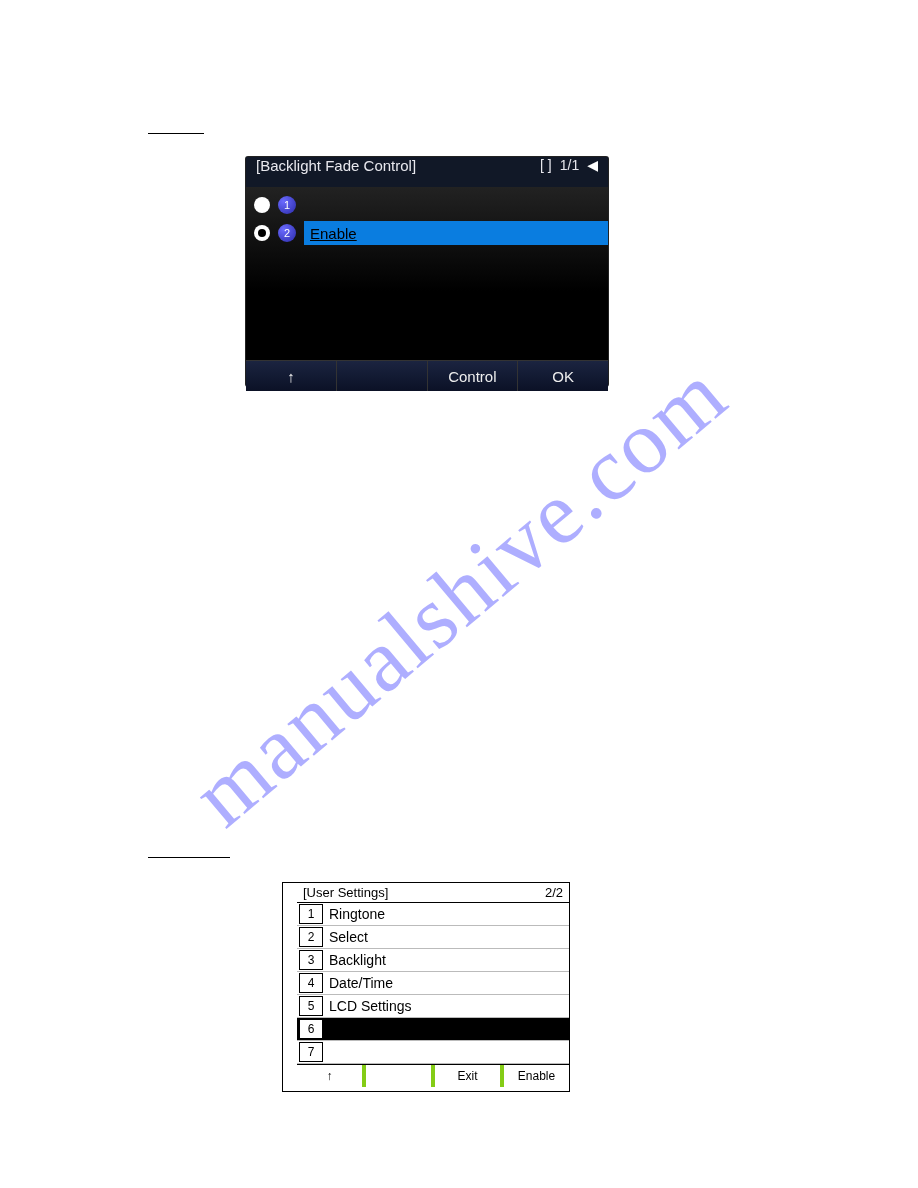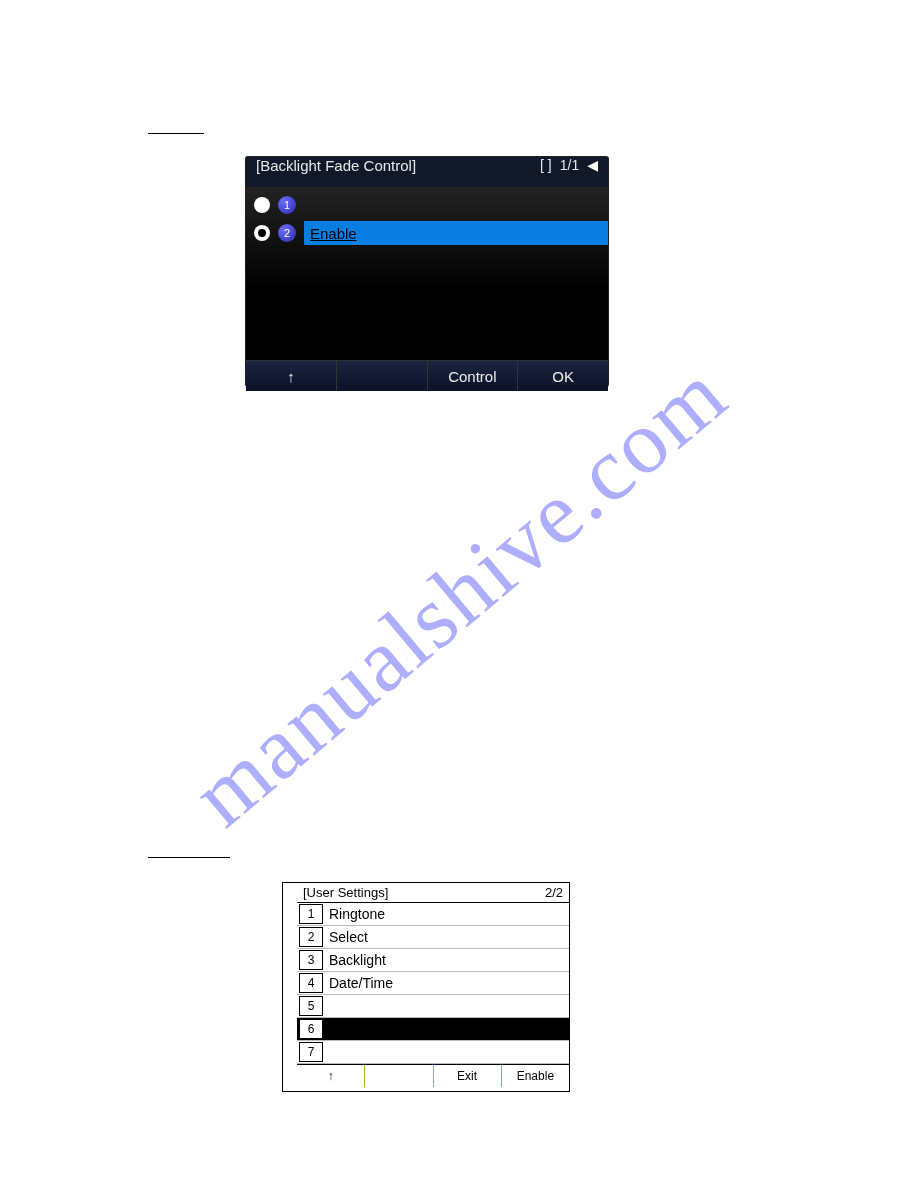--- a/index.html
+++ b/index.html
@@ -127,21 +127,21 @@
     display:flex;align-items:center;justify-content:center;
     font-size:12px;
   }
   .fig2 .list .li .txt { flex:1; display:flex; align-items:center; padding-left:2px;text-align:right;}
   .fig2 .list .li.sel { background:#000; color:#fff;}
   .fig2 .list .li.sel .num { background:#fff; color:#000;}
   .fig2 .soft {
     display:flex; border-top:1px solid #000; height:22px;
   }
   .fig2 .soft .b {
-    flex:1; border-left:1px solid #84cc16;
+    flex:1; border-left:4px solid #84cc16;
     display:flex;align-items:center;justify-content:center;
     font-size:12px;
   }
   .fig2 .soft .b:first-child{border-left:none;}
 
   
   .uline {
     position:absolute;
     height:0;
     border-bottom:1.5px solid #000;
@@ -205,20 +205,21 @@
       <div class="li">
         <span class="num">3</span>
         <span class="txt">Backlight</span>
       </div>
       <div class="li">
         <span class="num">4</span>
         <span class="txt">Date/Time</span>
       </div>
       <div class="li">
         <span class="num">5</span>
+        <span class="txt">LCD Settings</span>
       </div>
       <div class="li sel">
         <span class="num">6</span>
       </div>
       <div class="li">
         <span class="num">7</span>
       </div>
     </div>
     <div class="soft">
       <div class="b">

